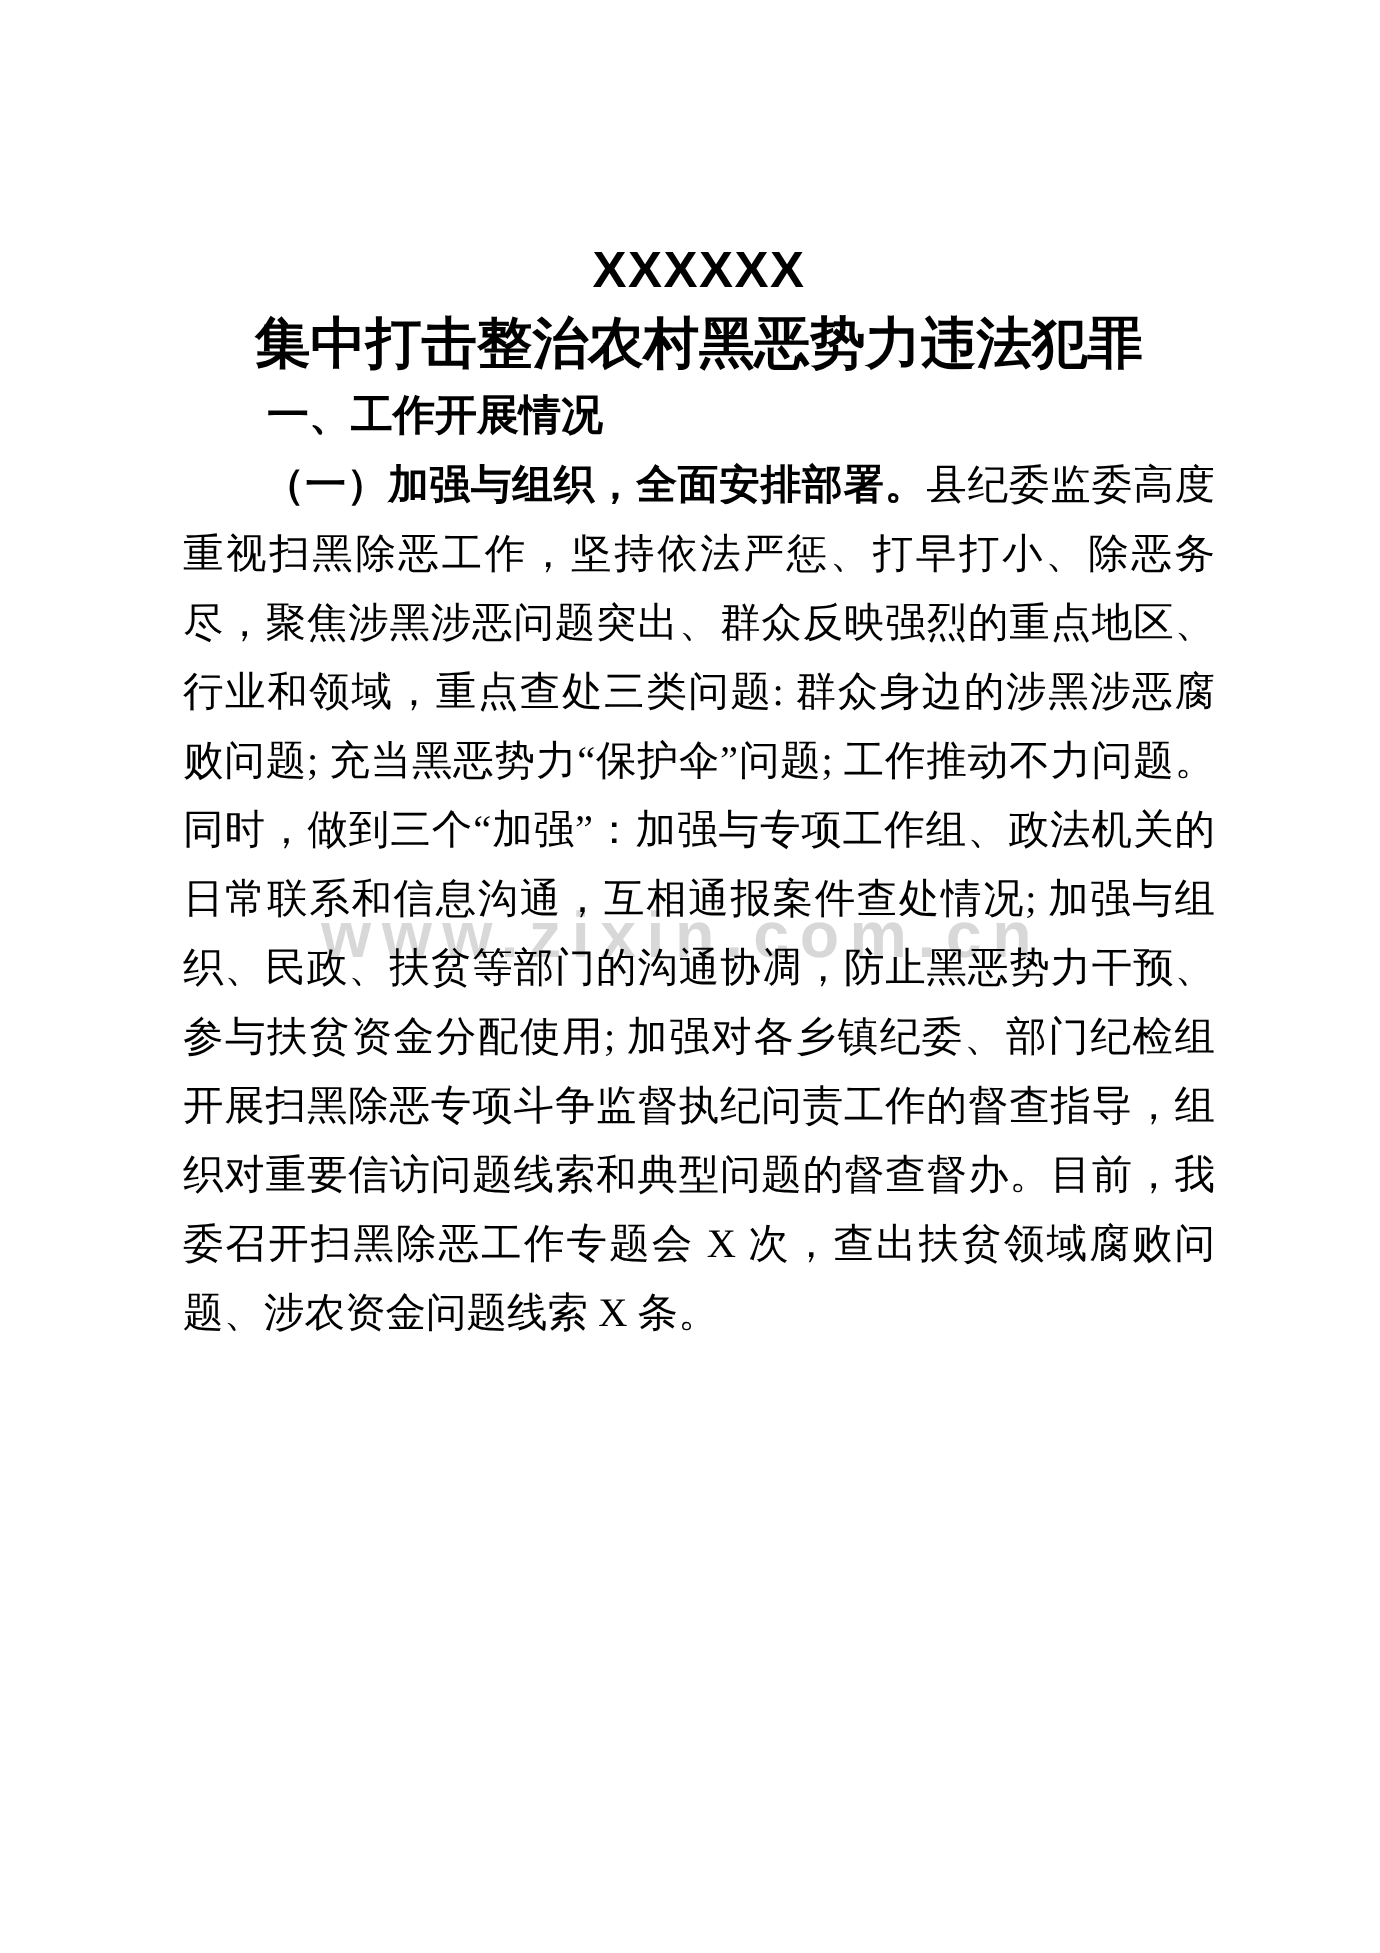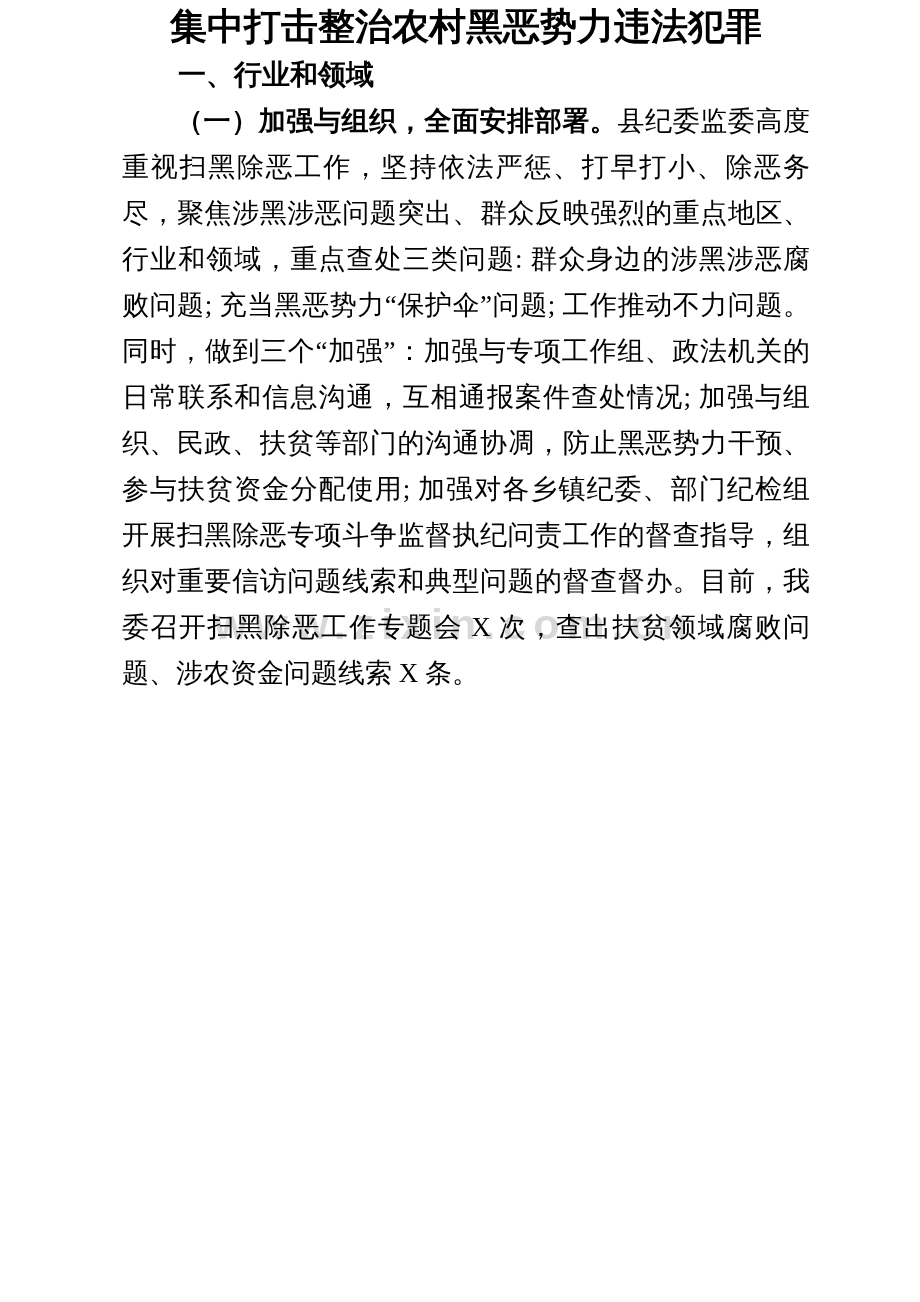--- a/index.html
+++ b/index.html
@@ -79,22 +79,23 @@
 </style>
 </head>
 <body>
 
 <div class="page">
 
   <div class="watermark">www.zixin.com.cn</div>
 
   <div class="content">
 
+    <div class="doc-title">XXXXXX</div>
 
     <div class="doc-subtitle">集中打击整治农村黑恶势力违法犯罪</div>
 
 
-    <h2 class="section-heading">一、行业和领域</h2>
+    <h2 class="section-heading">一、工作开展情况</h2>
 
     <p class="para"><span class="lead-in">（一）加强与组织，全面安排部署。</span><span>县纪委监委高度重视扫黑除恶工作，坚持依法严惩、打早打小、除恶务尽，聚焦涉黑涉恶问题突出、群众反映强烈的重点地区、行业和领域，重点查处三类问题: 群众身边的涉黑涉恶腐败问题; 充当黑恶势力“保护伞”问题; 工作推动不力问题。同时，做到三个“加强”：加强与专项工作组、政法机关的日常联系和信息沟通，互相通报案件查处情况; 加强与组织、民政、扶贫等部门的沟通协凋，防止黑恶势力干预、参与扶贫资金分配使用; 加强对各乡镇纪委、部门纪检组开展扫黑除恶专项斗争监督执纪问责工作的督查指导，组织对重要信访问题线索和典型问题的督查督办。目前，我委召开扫黑除恶工作专题会 X 次，查出扶贫领域腐败问题、涉农资金问题线索 X 条。</span></p>
 
   </div>
 </div>
 
 </body></html>

